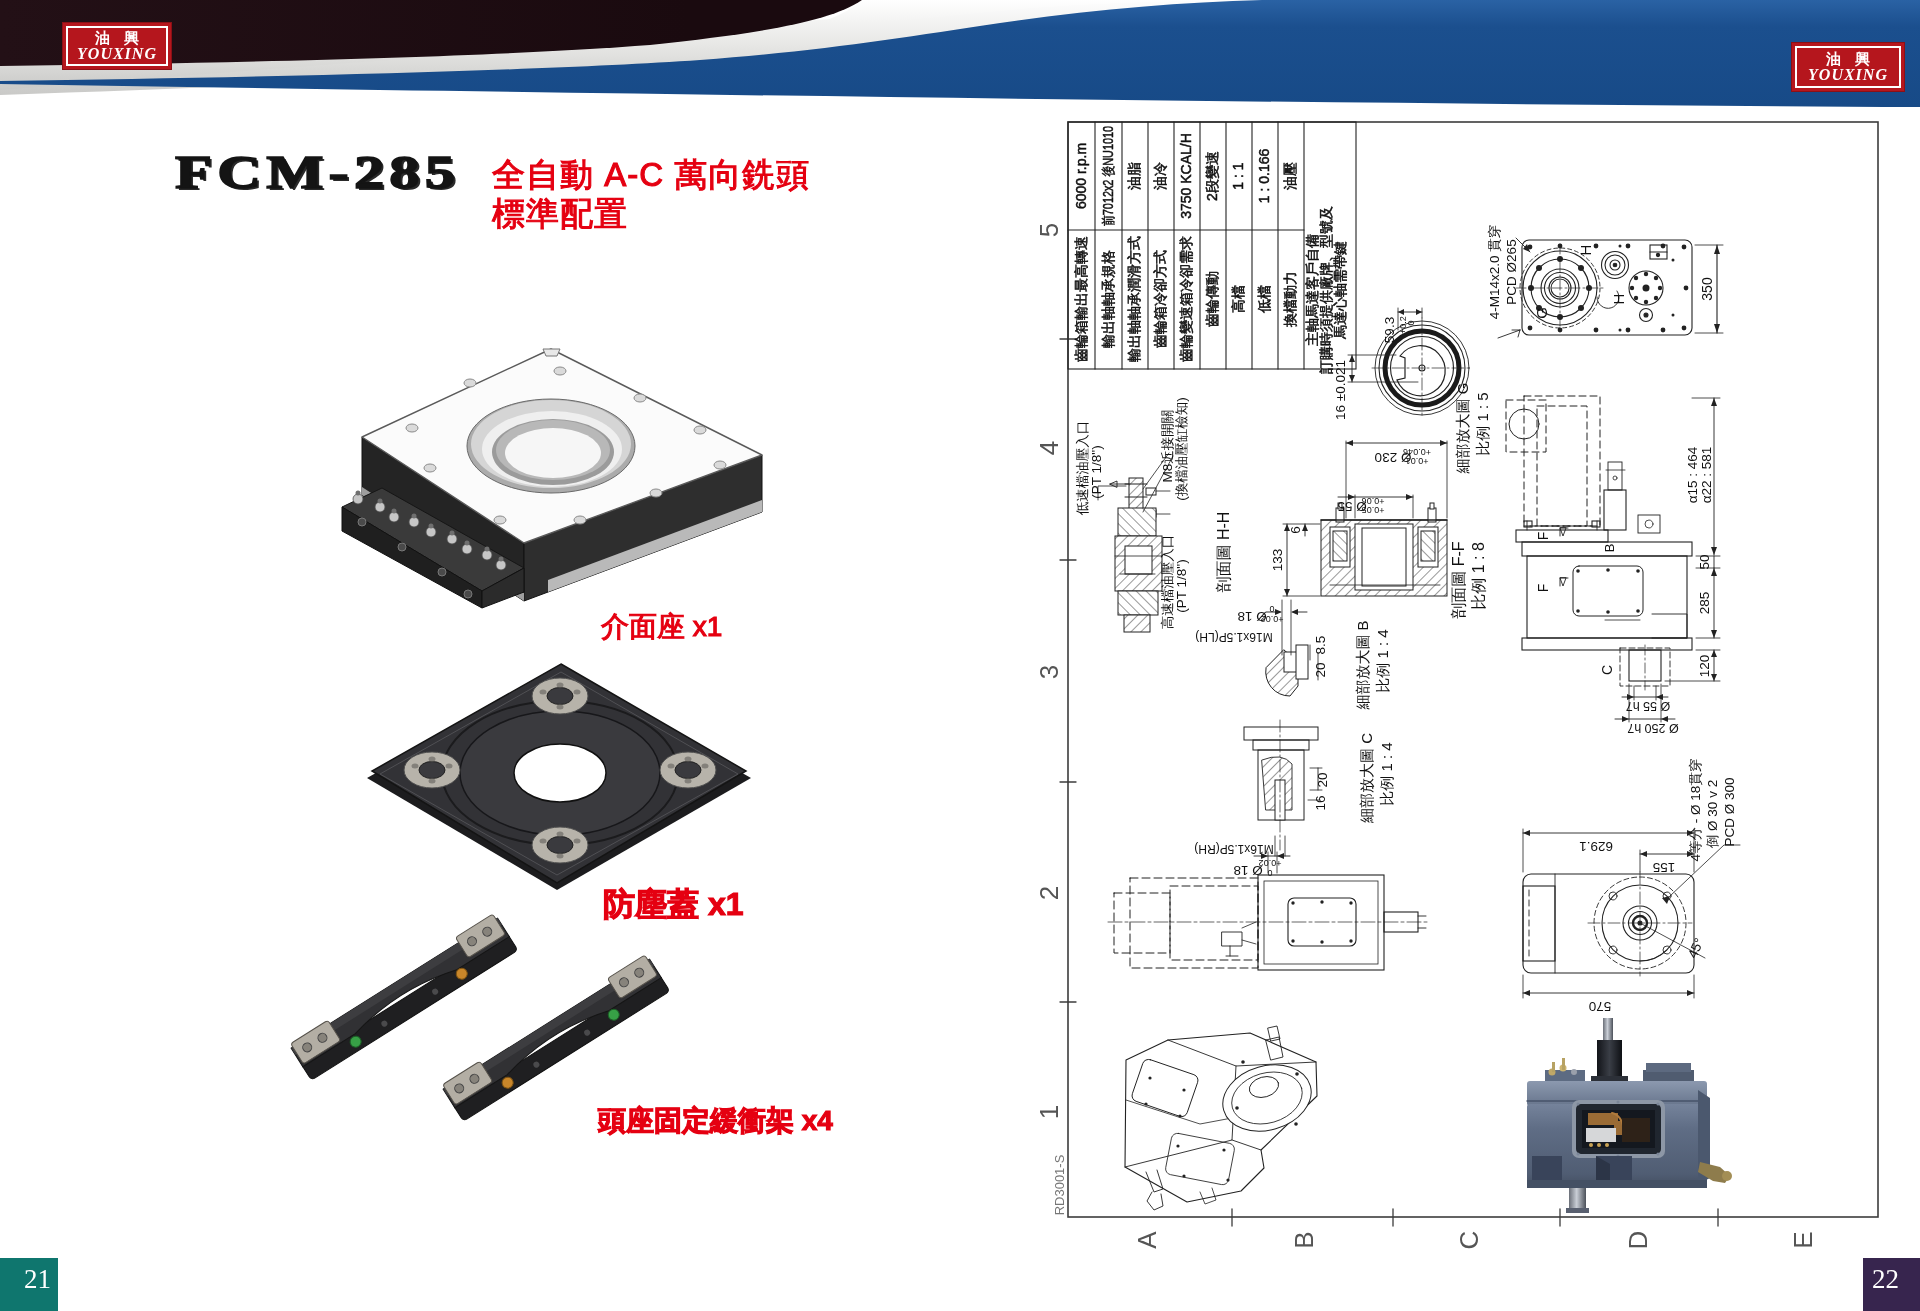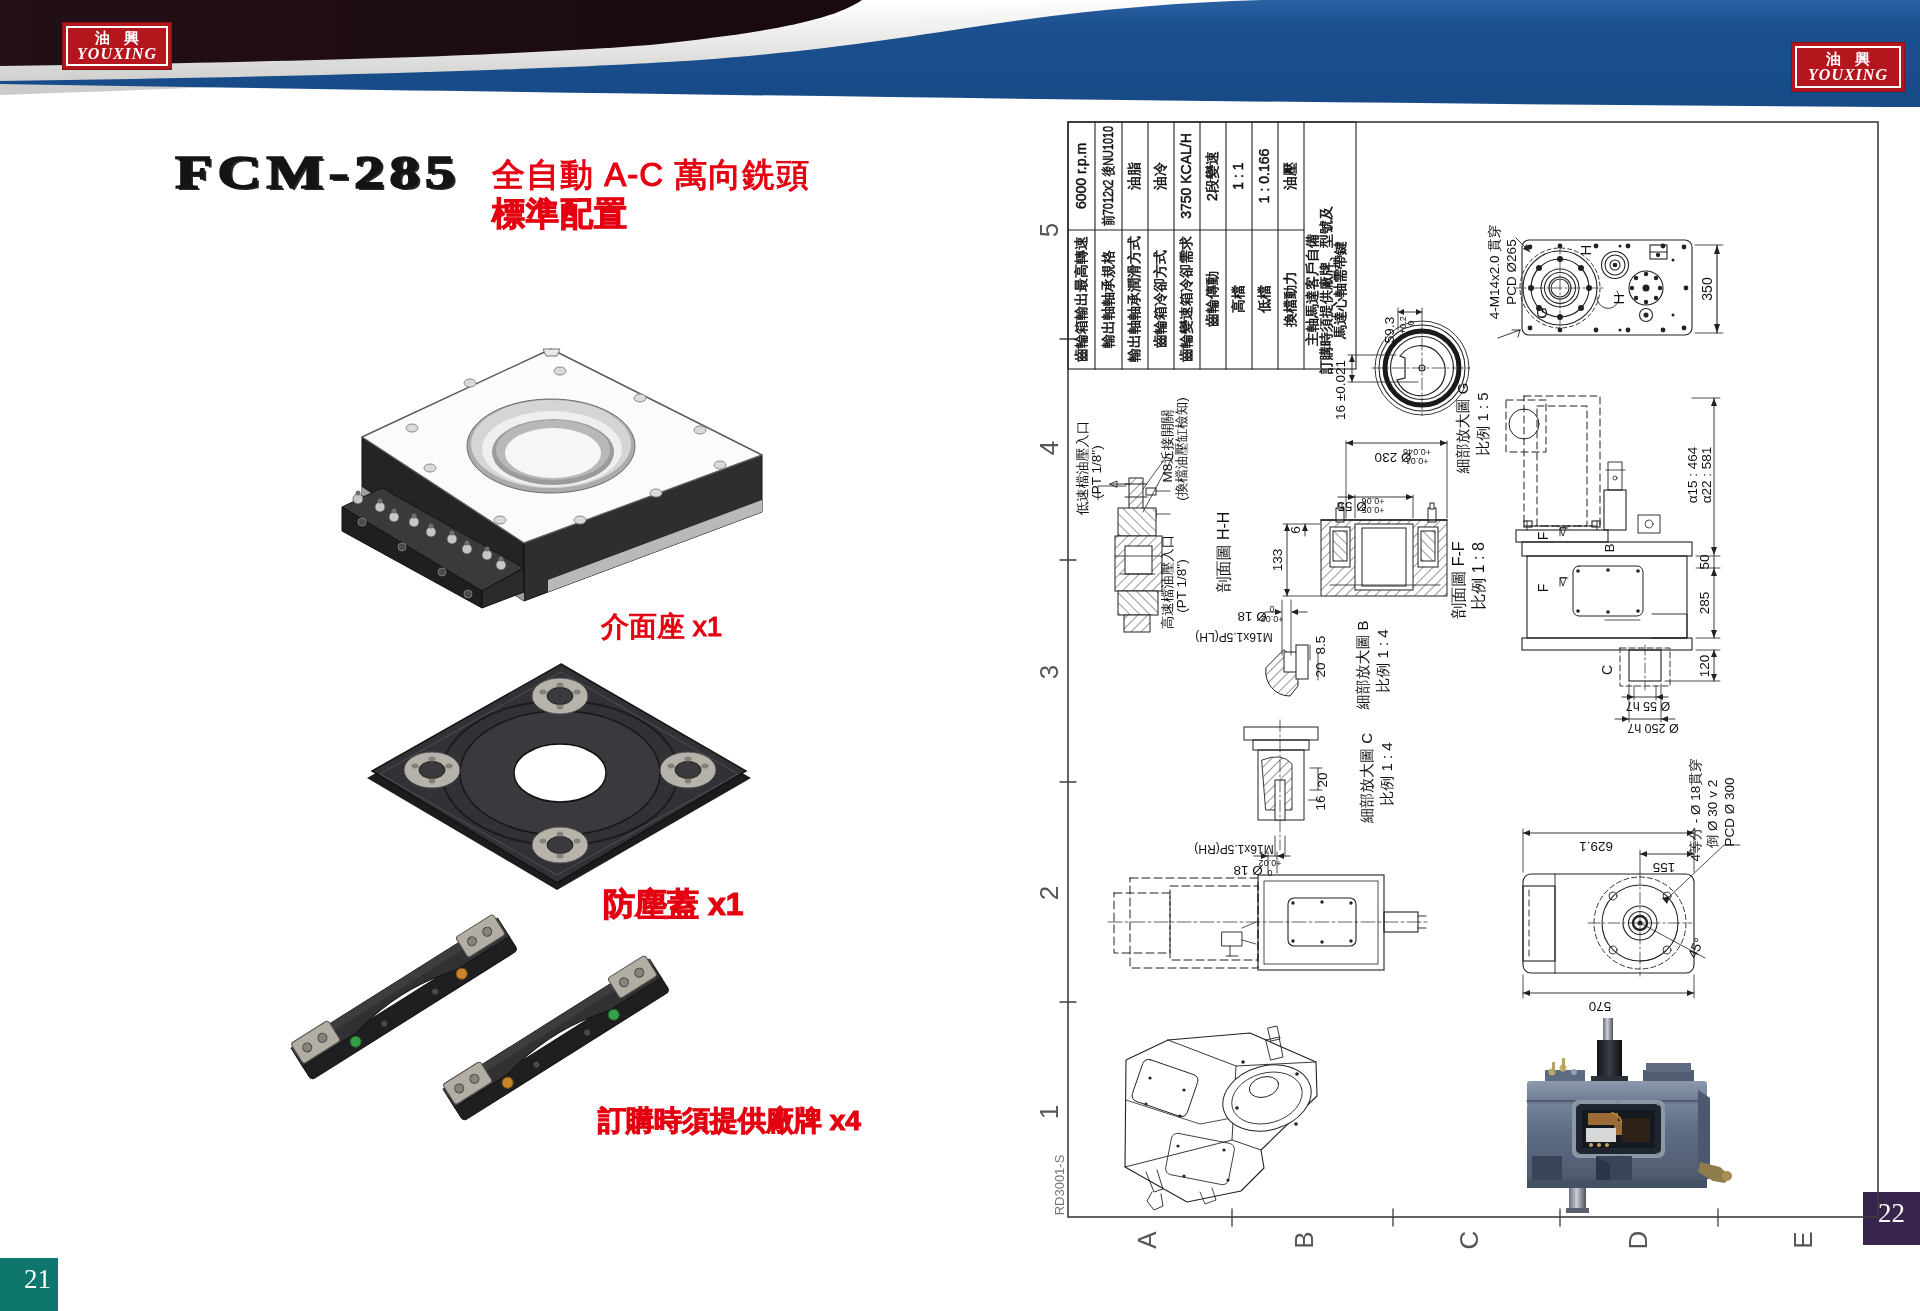--- a/index.html
+++ b/index.html
@@ -45,28 +45,28 @@
 </div>
 <div class="abs" style="left:1791px;top:42px;width:114px;height:50px;background:#b5161d;border:1px solid #8c1016;padding:3px">
  <div style="width:100%;height:100%;border:2px solid #fff;display:flex;flex-direction:column;align-items:center;justify-content:center;color:#fff">
   <div style="font-size:15px;font-weight:bold;letter-spacing:14px;text-indent:14px;line-height:15px">油興</div>
   <div style="font-family:'Liberation Serif',serif;font-style:italic;font-weight:bold;font-size:16px;line-height:17px;letter-spacing:1px">YOUXING</div>
  </div>
 </div>
 
 <div class="abs" style="left:175px;top:145px;width:290px;font-family:'Liberation Serif',serif;font-weight:bold;font-size:47px;letter-spacing:4px;color:#141414;transform:scaleX(1.29);transform-origin:left;text-shadow:2px 2px 0 #2a2a2a;-webkit-text-stroke:1.5px #141414">FCM-285</div>
 <div class="abs red" style="left:492px;top:153px;font-size:33px;font-weight:normal;letter-spacing:1px">全自動 A-C 萬向銑頭</div>
-<div class="abs red" style="left:492px;top:192px;font-size:33px;font-weight:bold;letter-spacing:1px">標準配置</div>
+<div class="abs red" style="left:492px;top:192px;font-size:33px;font-weight:normal;letter-spacing:1px">標準配置</div>
 
 <div class="abs red" style="left:601px;top:608px;font-size:28px;font-weight:normal">介面座 x1</div>
 <div class="abs red" style="left:603px;top:883px;font-size:32px;font-weight:bold">防塵蓋 x1</div>
-<div class="abs red" style="left:598px;top:1102px;font-size:28px;font-weight:bold">訂購時須提供廠牌 x4</div>
+<div class="abs red" style="left:598px;top:1102px;font-size:28px;font-weight:bold">頭座固定緩衝架 x4</div>
 
 <div class="abs" style="left:0;top:1258px;width:58px;height:53px;background:#0f766e;color:#fff;font-family:'Liberation Serif',serif;font-size:27px;text-align:right;padding:6px 7px 0 0">21</div>
-<div class="abs" style="left:1863px;top:1192px;width:57px;height:53px;background:#37254e;color:#fff;font-family:'Liberation Serif',serif;font-size:27px;padding:6px 0 0 15px">22</div>
+<div class="abs" style="left:1863px;top:1258px;width:57px;height:53px;background:#37254e;color:#fff;font-family:'Liberation Serif',serif;font-size:27px;padding:6px 0 0 9px">22</div>
 
 <svg class="abs" style="left:0;top:0" width="1920" height="1311" viewBox="0 0 1920 1311">
 <defs>
 <linearGradient id="met" x1="0" y1="0" x2="0" y2="1">
 <stop offset="0" stop-color="#d9d9d9"></stop>
         <stop offset="0.5" stop-color="#a8a8a8"></stop>
         <stop offset="1" stop-color="#c4c4c4"></stop>
 </linearGradient>
 <linearGradient id="met2" x1="0" y1="0" x2="1" y2="0">
 <stop offset="0" stop-color="#9a9a9a"></stop>

